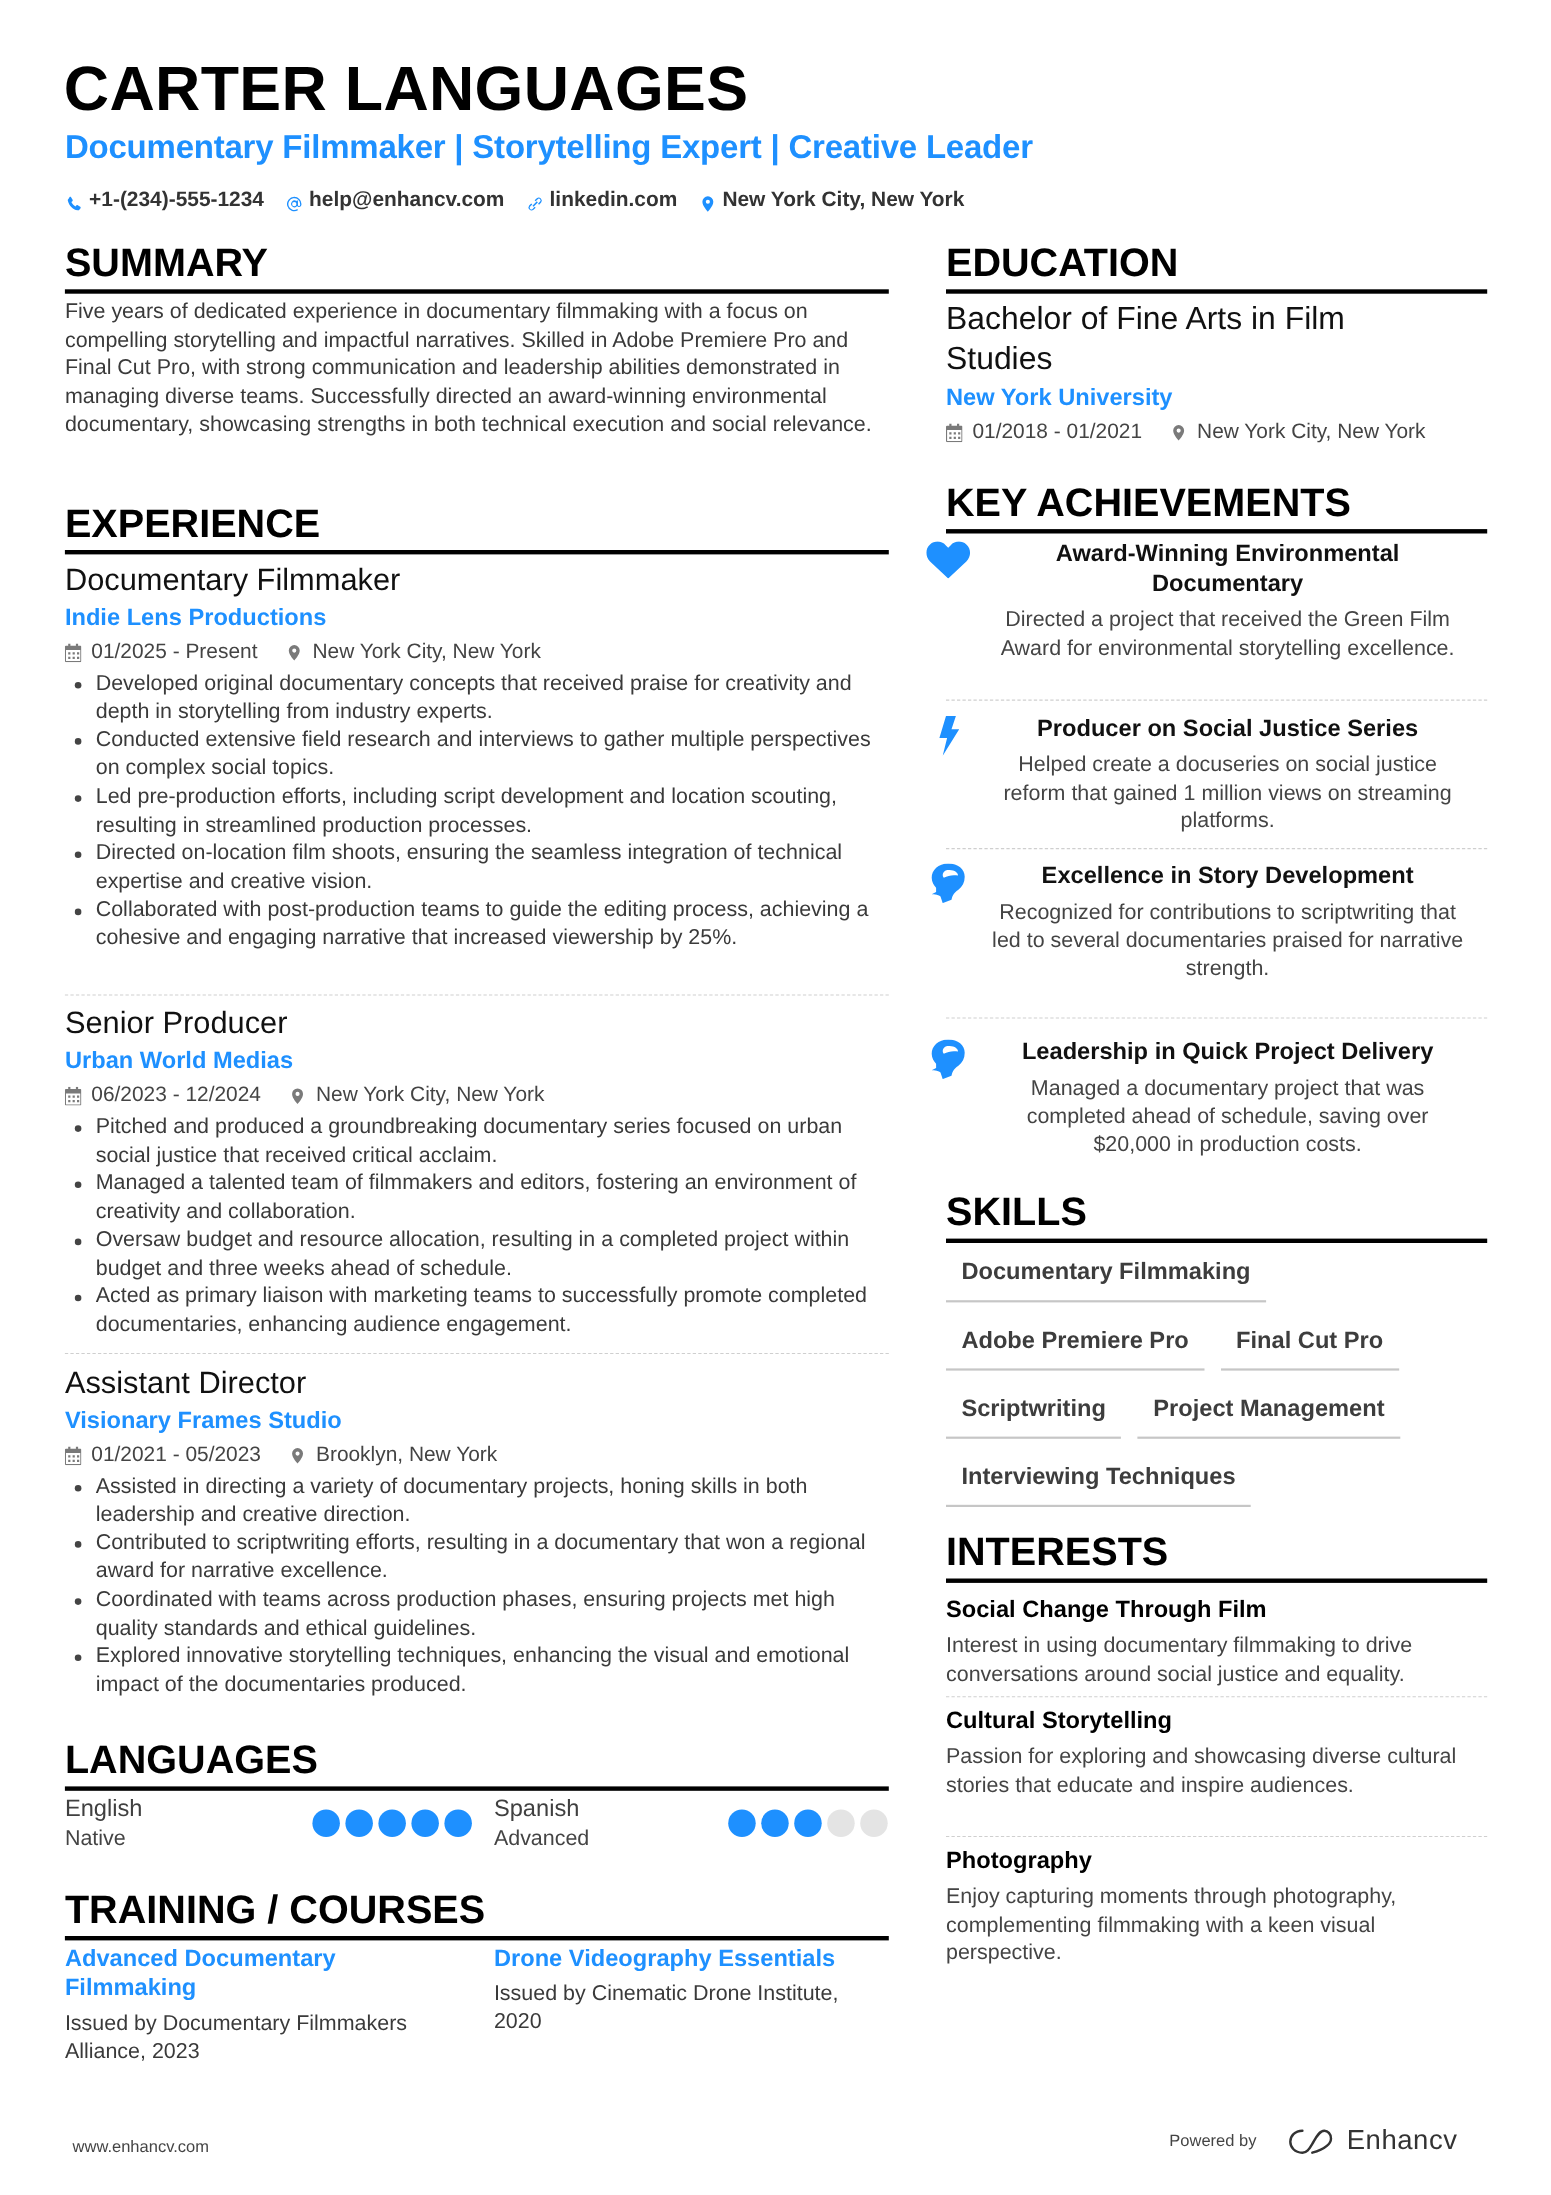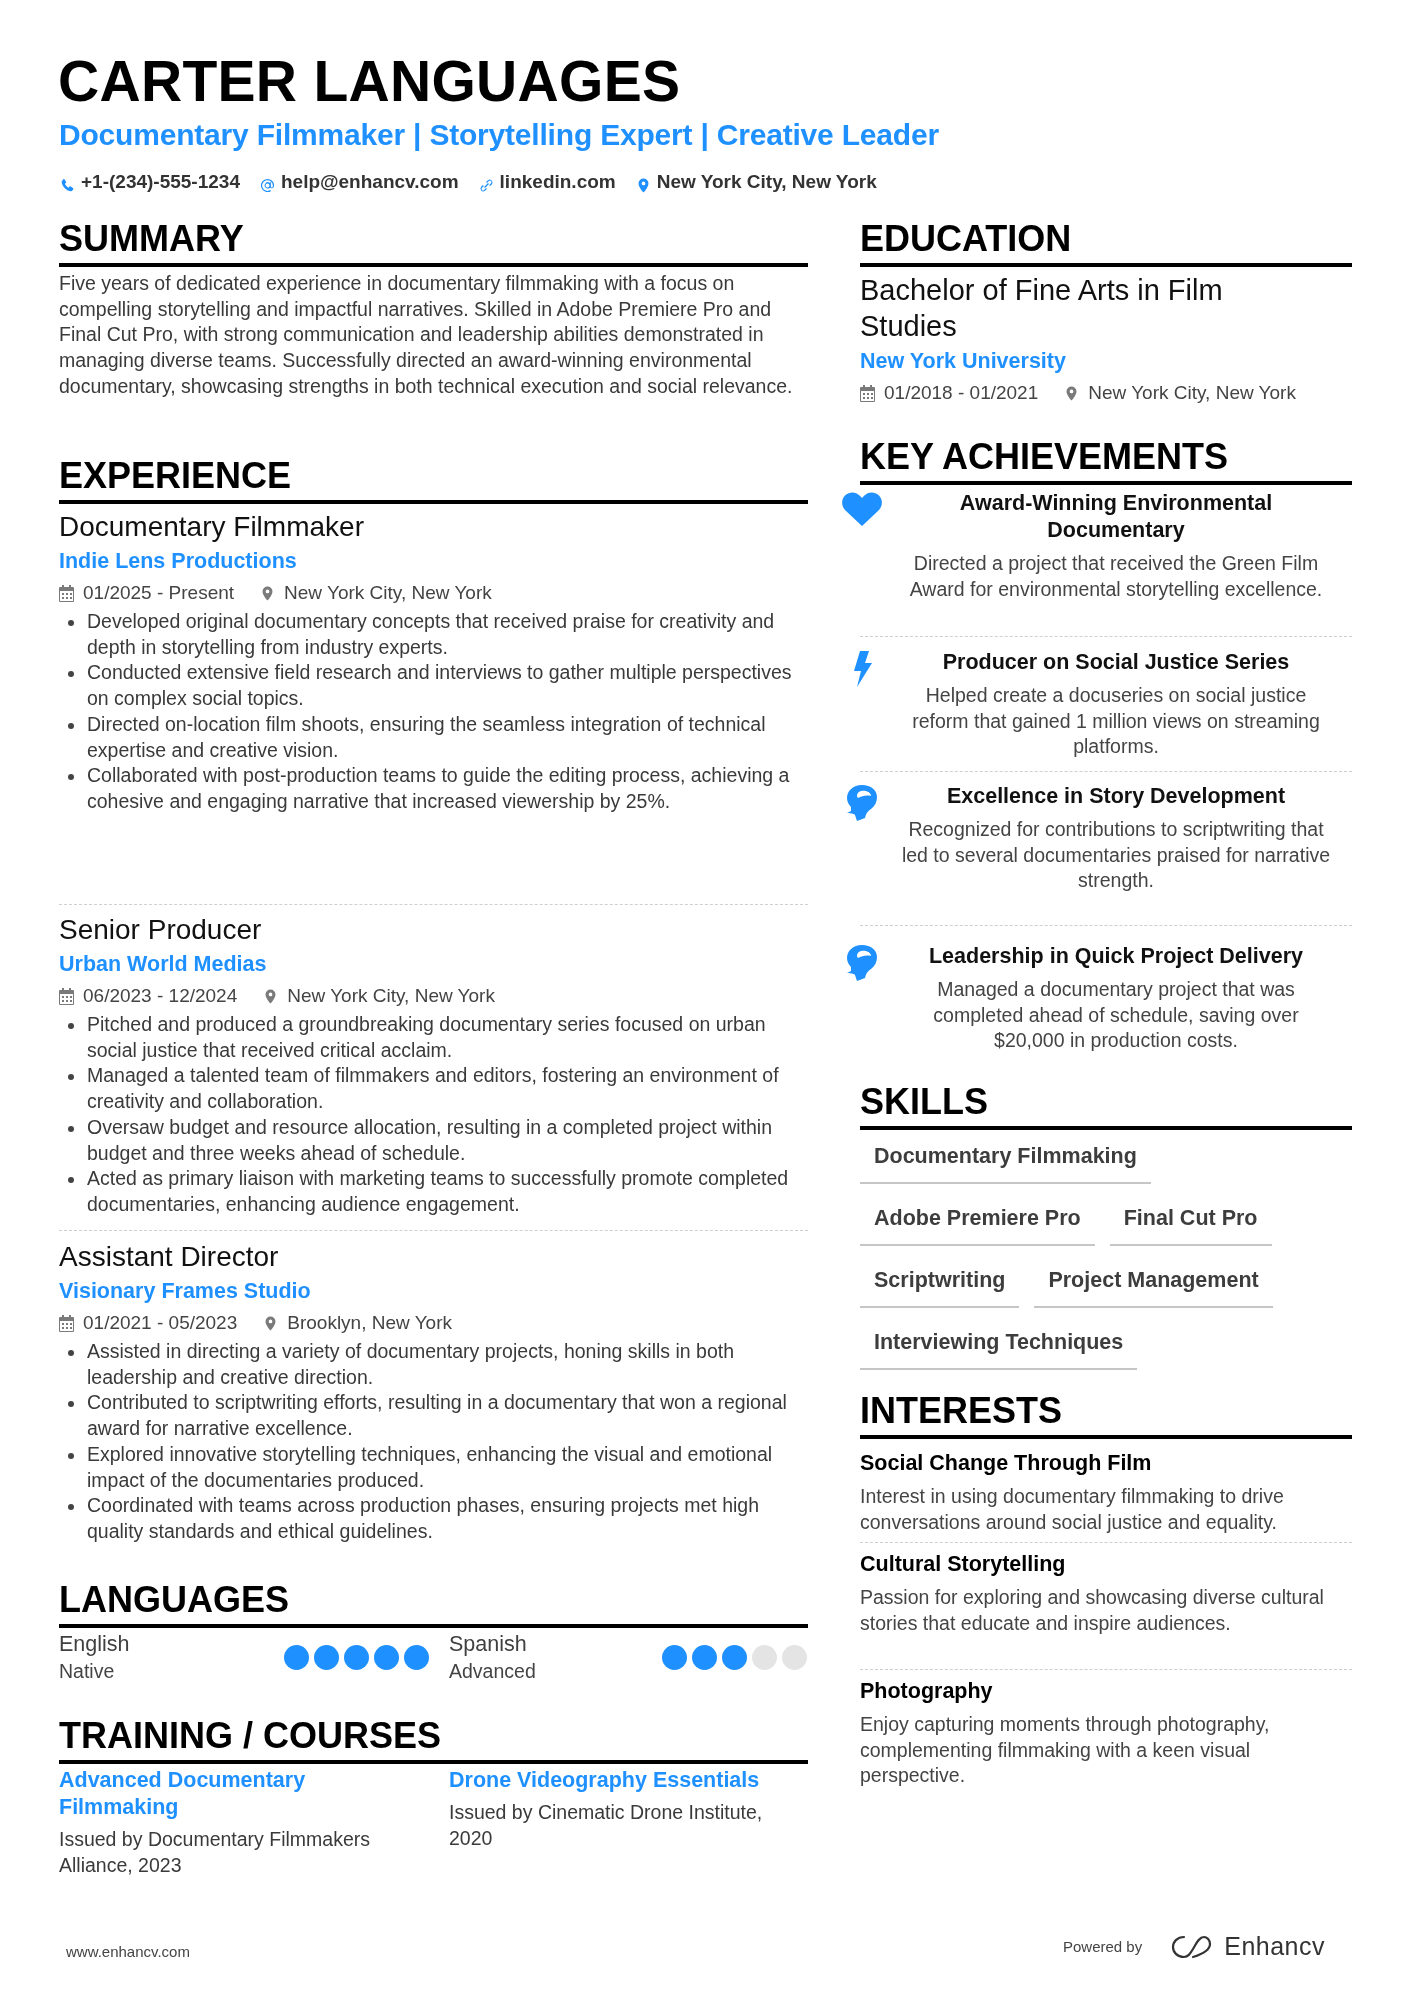--- a/index.html
+++ b/index.html
@@ -110,20 +110,21 @@
     <div class="meta-item">
       <svg viewBox="0 0 16 16">
           <path d="M8 0.5a5.3 5.3 0 0 0-5.3 5.3C2.7 10 8 15.5 8 15.5s5.3-5.5 5.3-9.7A5.3 5.3 0 0 0 8 .5zm0 7.3a2 2 0 1 1 0-4 2 2 0 0 1 0 4z"></path>
         </svg>
       <span>New York City, New York</span>
     </div>
   </div>
   <ul class="bullets">
     <li>Developed original documentary concepts that received praise for creativity and depth in storytelling from industry experts.</li>
     <li>Conducted extensive field research and interviews to gather multiple perspectives on complex social topics.</li>
+    <li>Led pre-production efforts, including script development and location scouting, resulting in streamlined production processes.</li>
     <li>Directed on-location film shoots, ensuring the seamless integration of technical expertise and creative vision.</li>
     <li>Collaborated with post-production teams to guide the editing process, achieving a cohesive and engaging narrative that increased viewership by 25%.</li>
   </ul>
 </div>
 <div class="dash-div" style="left:59px; width:749px; top:904px;"></div>
 
 <div class="job" style="top:913px;">
   <div class="job-title">Senior Producer</div>
   <div class="job-company">Urban World Medias</div>
   <div class="meta">
@@ -162,22 +163,22 @@
     <div class="meta-item">
       <svg viewBox="0 0 16 16">
           <path d="M8 0.5a5.3 5.3 0 0 0-5.3 5.3C2.7 10 8 15.5 8 15.5s5.3-5.5 5.3-9.7A5.3 5.3 0 0 0 8 .5zm0 7.3a2 2 0 1 1 0-4 2 2 0 0 1 0 4z"></path>
         </svg>
       <span>Brooklyn, New York</span>
     </div>
   </div>
   <ul class="bullets">
     <li>Assisted in directing a variety of documentary projects, honing skills in both leadership and creative direction.</li>
     <li>Contributed to scriptwriting efforts, resulting in a documentary that won a regional award for narrative excellence.</li>
+    <li>Coordinated with teams across production phases, ensuring projects met high quality standards and ethical guidelines.</li>
     <li>Explored innovative storytelling techniques, enhancing the visual and emotional impact of the documentaries produced.</li>
-    <li>Coordinated with teams across production phases, ensuring projects met high quality standards and ethical guidelines.</li>
   </ul>
 </div>
 
 <div class="sec-head left-w" style="top:1580px;">LANGUAGES</div>
 <div class="lang" style="left:59px;">
   <div class="lang-name">English</div>
   <div class="lang-level">Native</div>
   <div class="dots">
     <span class="dot"></span>
     <span class="dot"></span>

